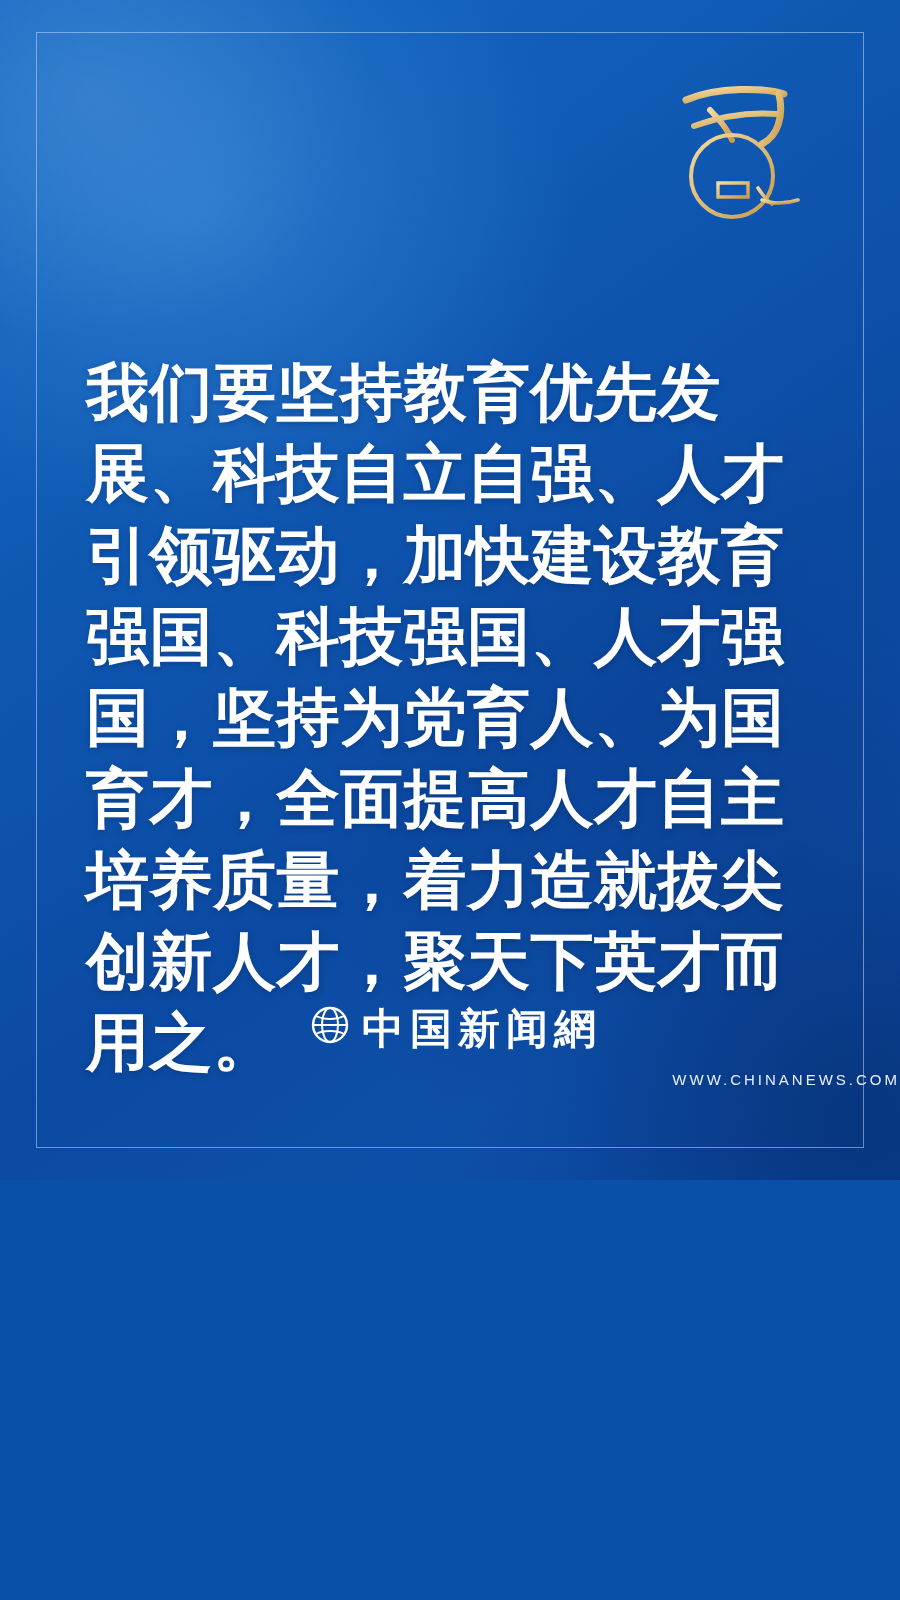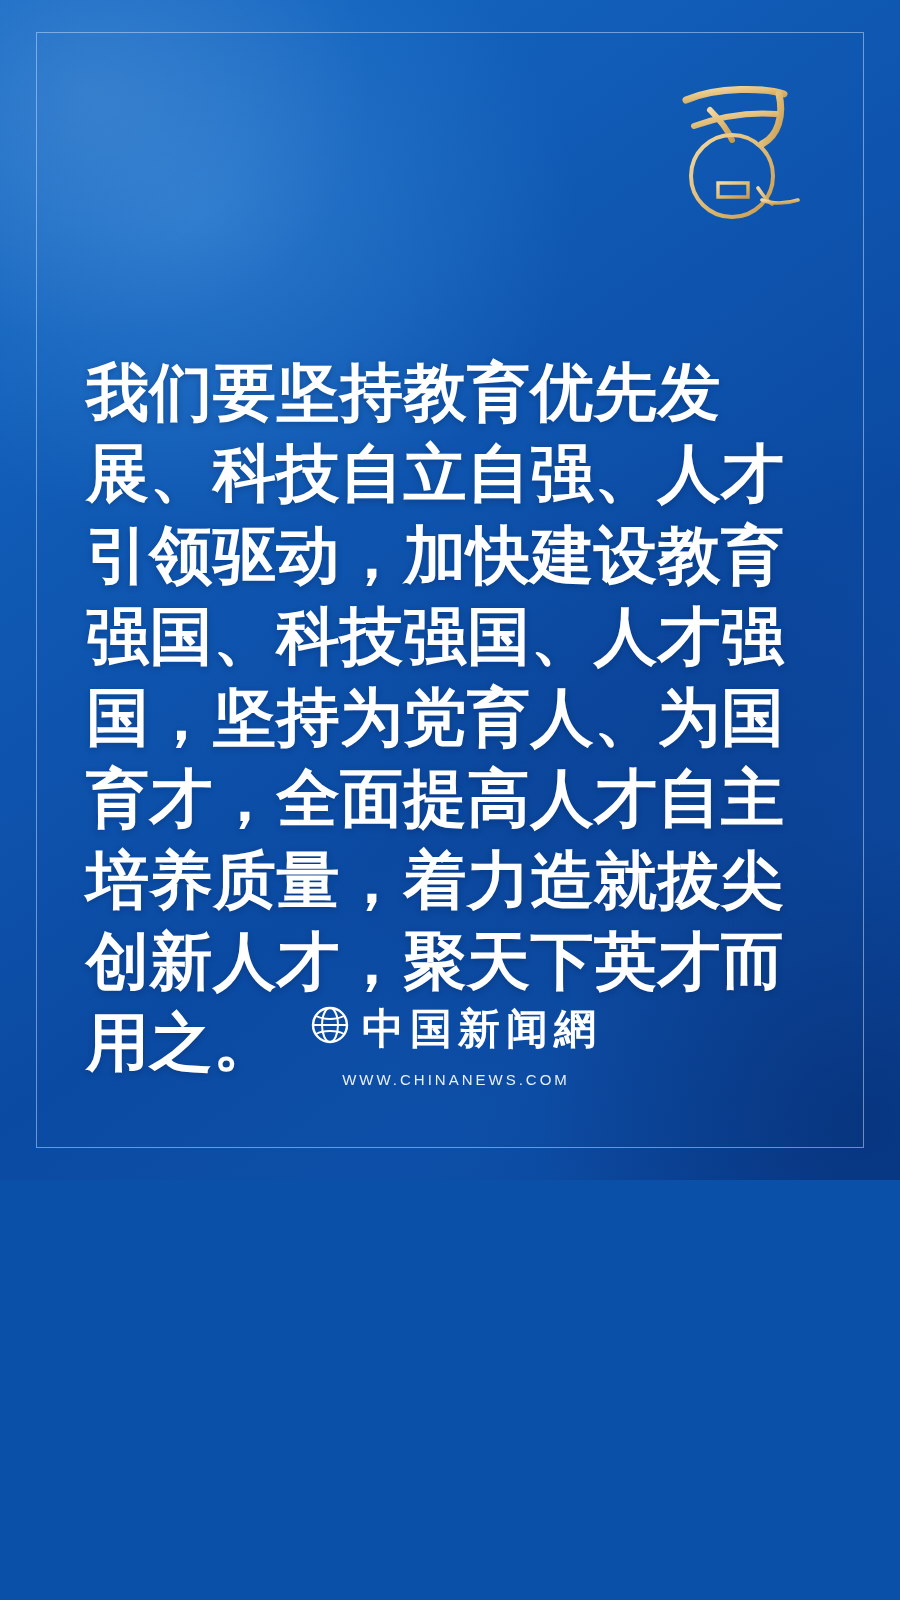--- a/index.html
+++ b/index.html
@@ -127,20 +127,21 @@
     width: 40px;
     height: 40px;
   }
 
   .logo-url {
     margin-top: 14px;
     color: #e8f0fb;
     font-size: 15px;
     letter-spacing: 3px;
     font-family: "Liberation Sans", sans-serif;
+    text-align: right;
   }
 </style>
 </head>
 <body>
 
 <div class="poster">
 
   <div class="frame"></div>
 
   <div class="seal">

